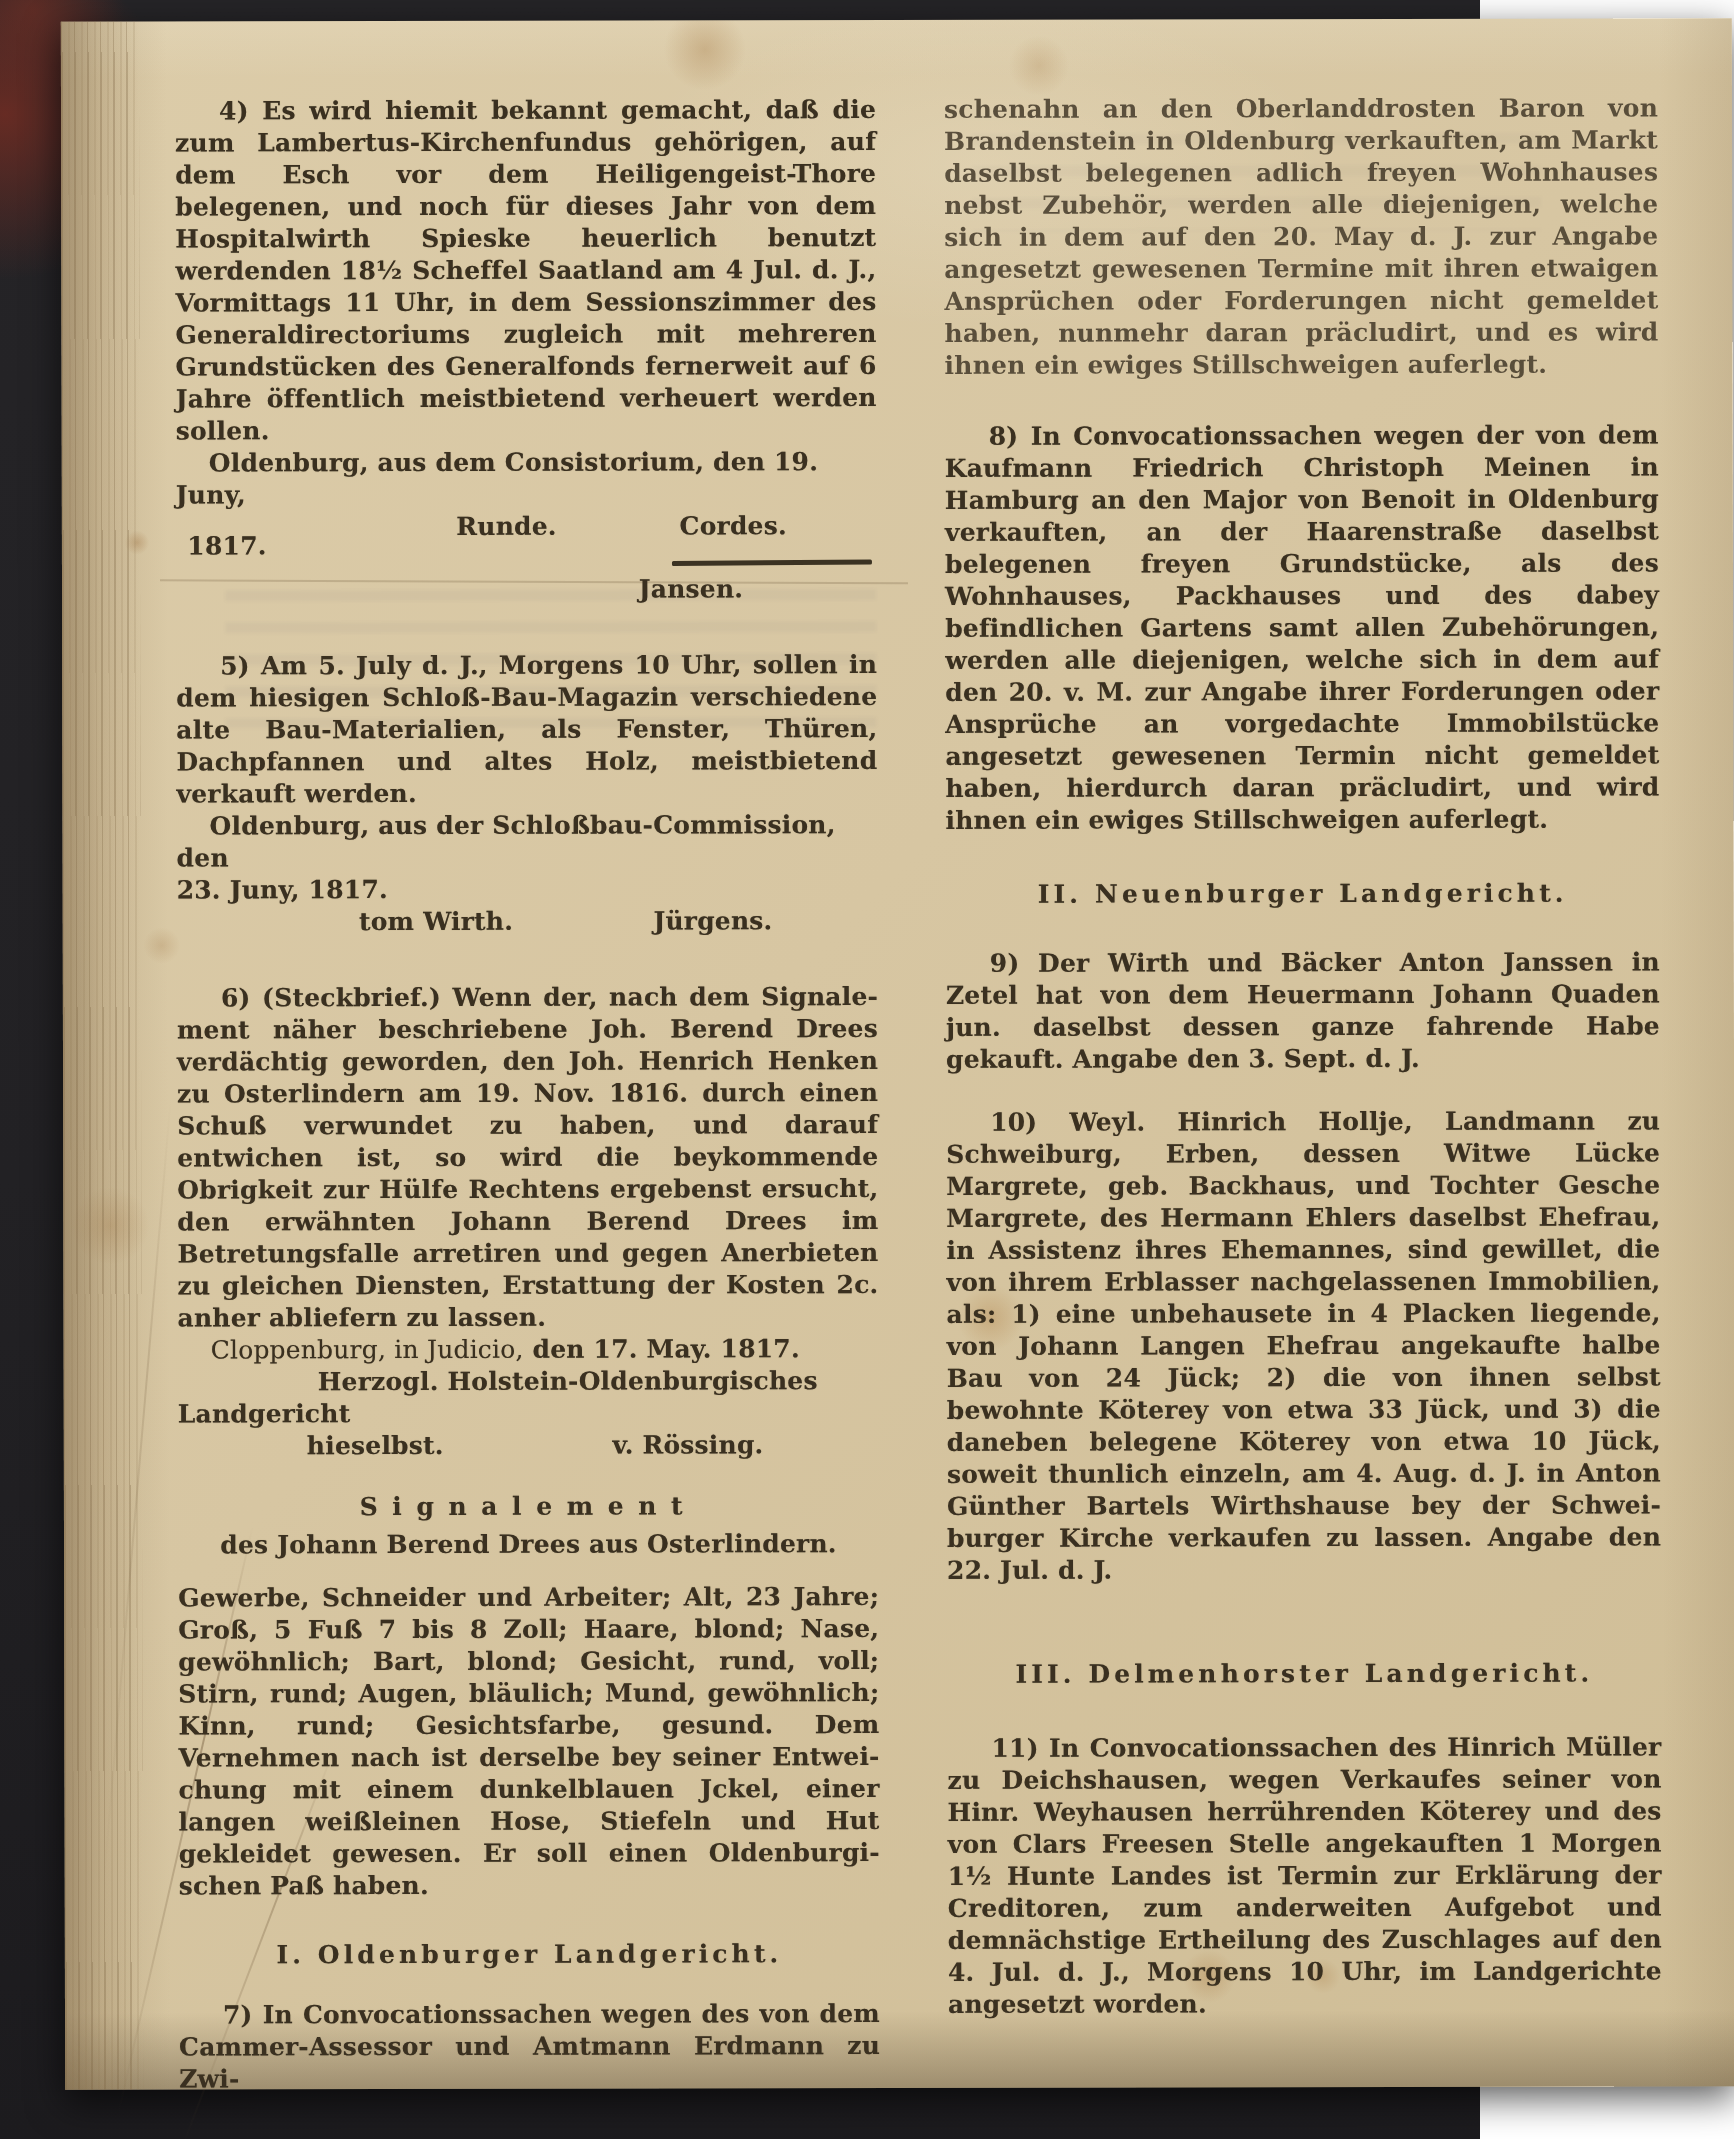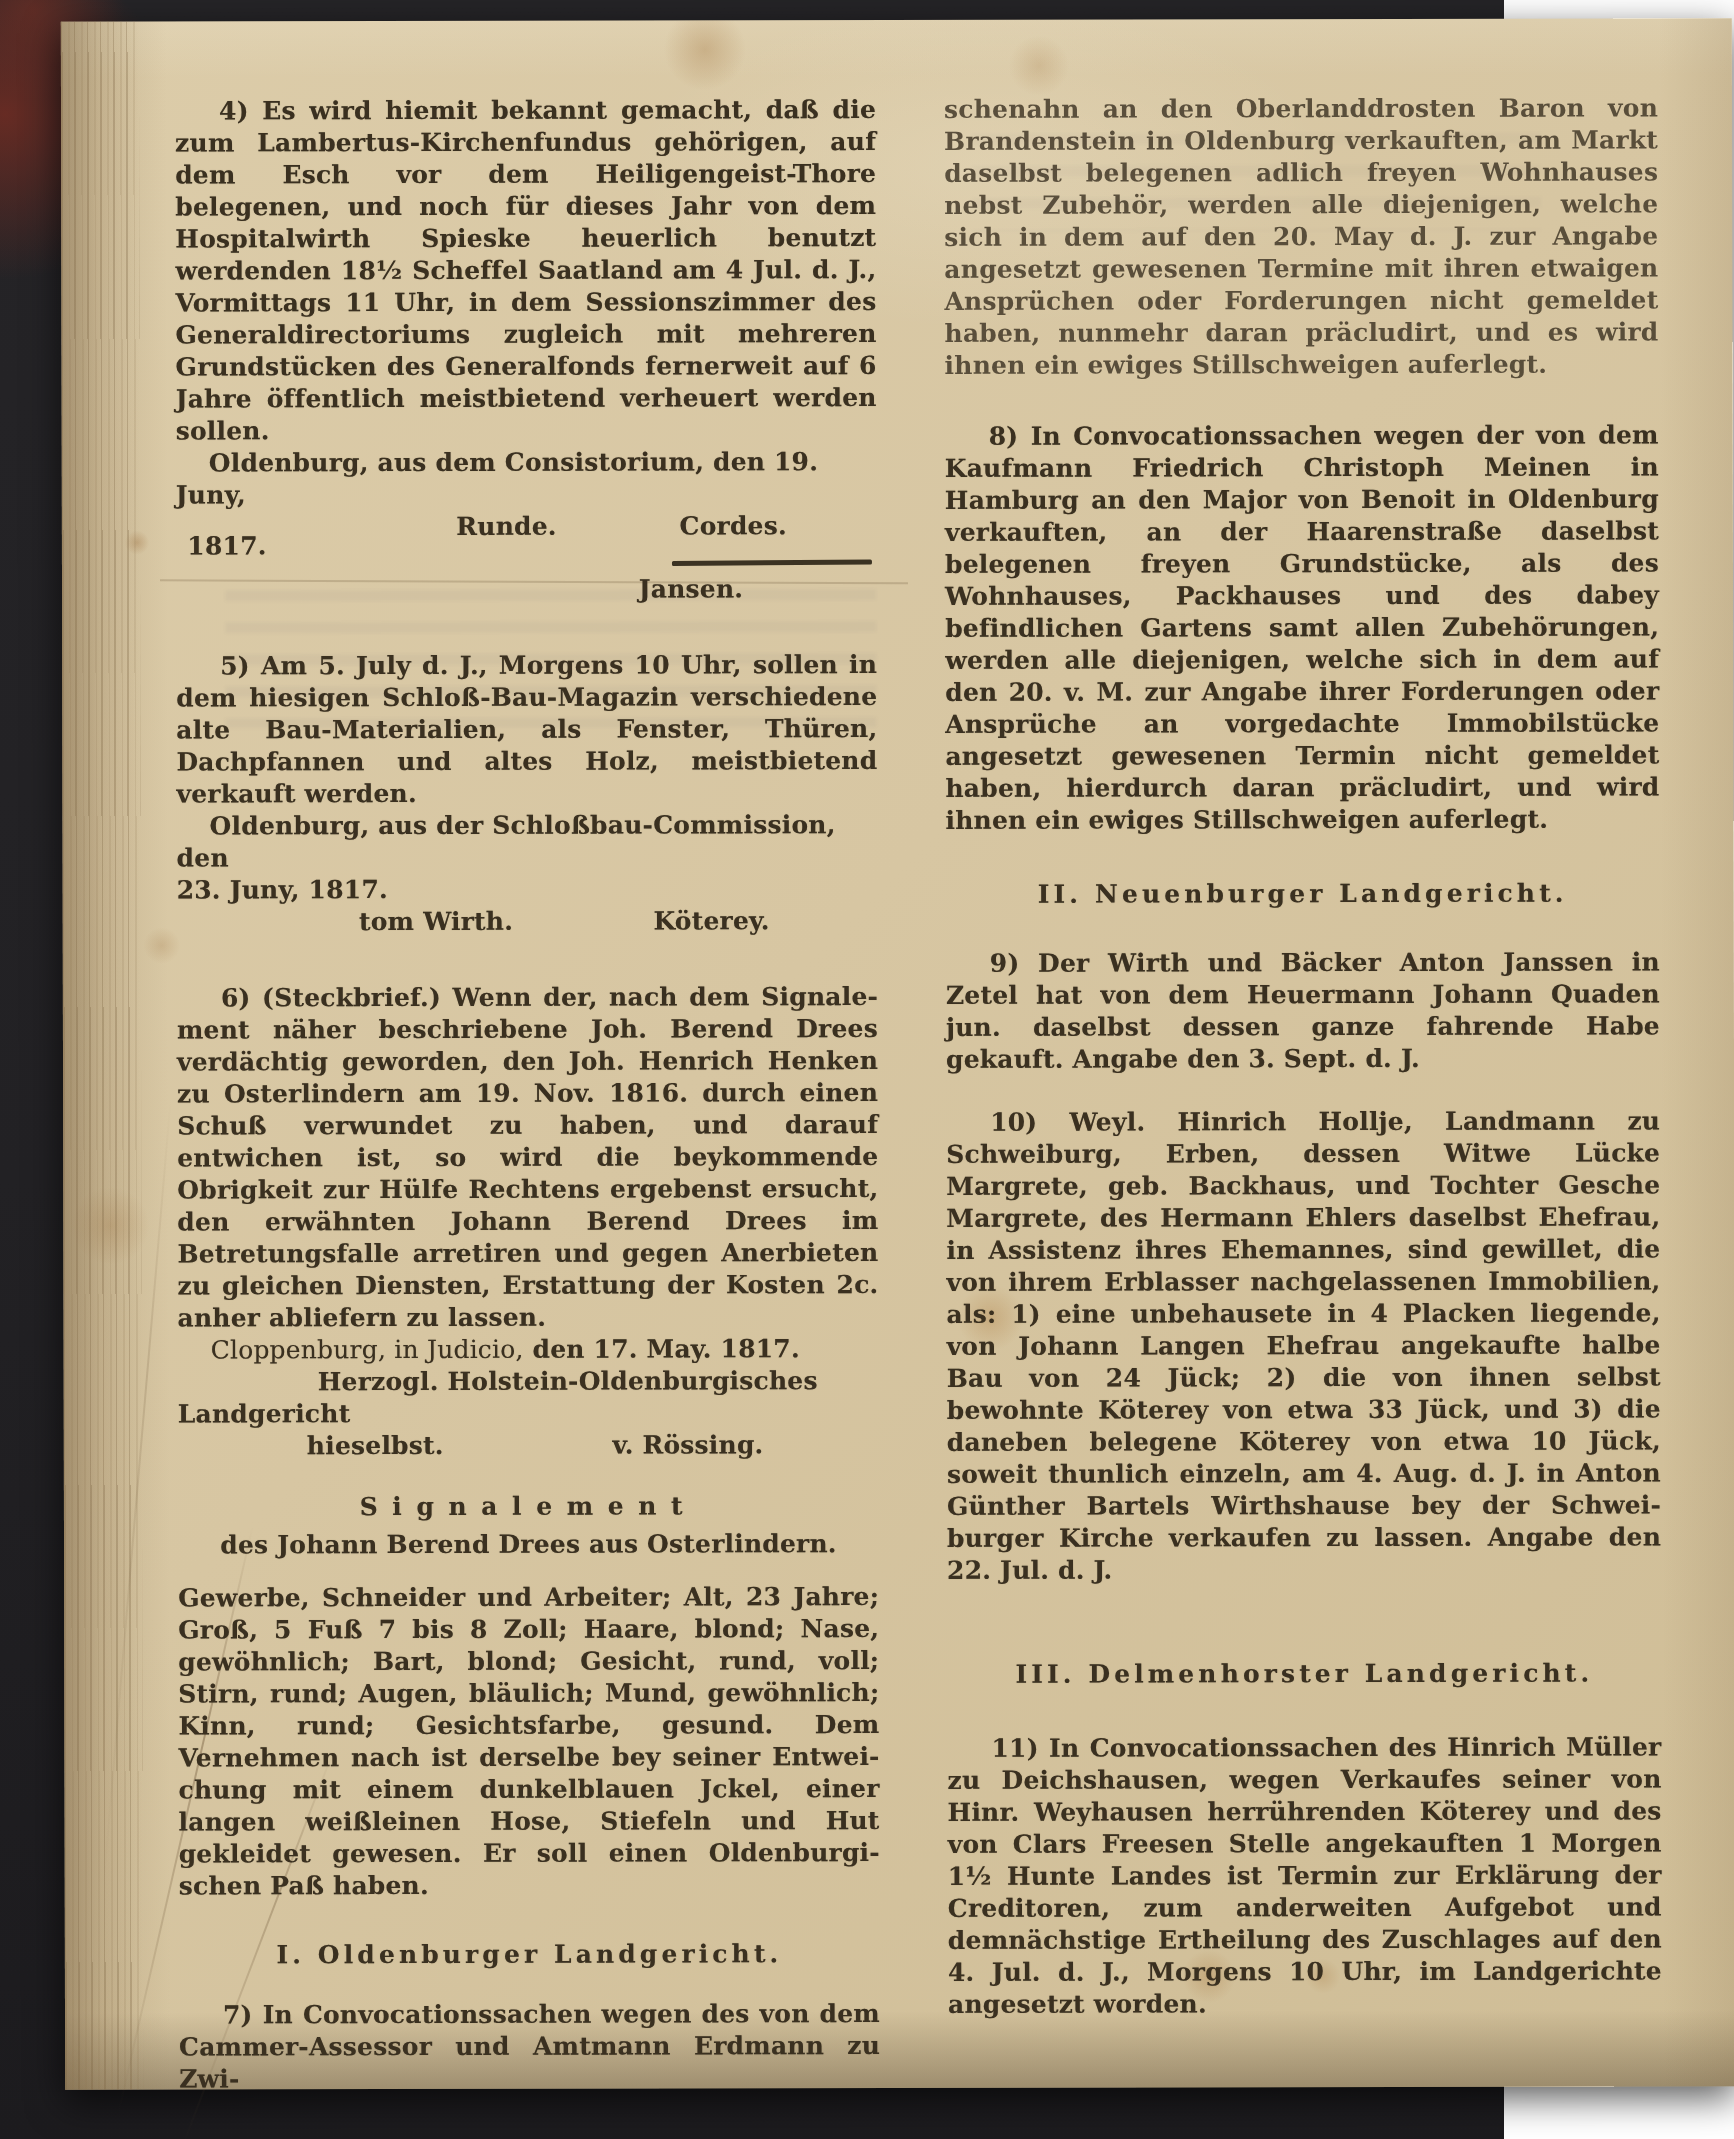--- a/index.html
+++ b/index.html
@@ -3,21 +3,21 @@
 <meta charset="utf-8">
 <style>
   html,body{margin:0;padding:0;}
   body{width:1735px;height:2140px;overflow:hidden;
        font-family:"DejaVu Serif","Liberation Serif",serif;}
 
   .stage{position:relative;width:1480px;height:2140px;
     background:
       radial-gradient(circle 244px at 4.9px 114px, rgba(128,46,34,.72), rgba(128,46,34,0) 68%),
       radial-gradient(circle 130px at 33px 8.1px, rgba(120,50,38,.55), rgba(120,50,38,0) 70%),
-      linear-gradient(180deg,#252427 0%,#222124 55%,#1c1b1e 100%); padding-left: 24px;}
+      linear-gradient(180deg,#252427 0%,#222124 55%,#1c1b1e 100%);}
 
   .paper{position:absolute;left:63px;top:19.5px;width:1671px;height:2068px;
     transform:rotate(-0.12deg);
     box-shadow:0 11.4px 37px rgba(0,0,0,.65);
     background:
       radial-gradient(circle 57px at 644px 29px,  rgba(158,110,55,.30), rgba(158,110,55,0) 72%),
       radial-gradient(circle 42px at 978px 46px, rgba(158,110,55,.20), rgba(158,110,55,0) 72%),
       radial-gradient(circle 16.3px at 75px 521px,  rgba(150,100,48,.32), rgba(150,100,48,0) 75%),
       radial-gradient(circle 46px at 927px 1298px,rgba(168,115,52,.30), rgba(168,115,52,0) 72%),
       radial-gradient(circle 37px at 1144px 1957px,rgba(160,108,48,.28), rgba(160,108,48,0) 72%),
@@ -113,21 +113,21 @@
       <div class="row jansen-row">
         <span class="pos-jansen">Jansen.</span>
       </div>
 
       <p class="para indent mt-p5">5) Am 5. July d. J., Morgens 10 Uhr, sollen in dem hiesigen Schloß-Bau-Magazin verschie­dene alte Bau-Materialien, als Fenster, Thüren, Dachpfannen und altes Holz, meist­bietend verkauft werden.</p>
 
       <p class="dl">Oldenburg, aus der Schloßbau-Commission, den</p>
       <p class="dl" style="text-indent:0;">23. Juny, 1817.</p>
       <div class="row">
         <span class="pos-tomhave">tom Wirth.</span>
-        <span class="pos-juergens">Köterey.</span>
+        <span class="pos-juergens">Jürgens.</span>
       </div>
 
       <p class="para indent mt-p6">6) (Steckbrief.) Wenn der, nach dem Signale­ment näher beschriebene Joh. Berend Drees verdäch­tig geworden, den Joh. Henrich Henken zu Oster­lindern am 19. Nov. 1816. durch einen Schuß verwundet zu haben, und darauf entwichen ist, so wird die beykommende Obrigkeit zur Hülfe Rechtens ergebenst ersucht, den erwähnten Johann Berend Drees im Betretungs­falle arretiren und gegen Anerbieten zu gleichen Diensten, Erstattung der Kosten 2c. anher abliefern zu lassen.</p>
 
       <p class="dl">
         <span class="antiqua">Cloppenburg, in Judicio,</span><span> den 17. May. 1817.</span>
       </p>
       <p class="dl-deep">Herzogl. Holstein-Oldenburgisches Landgericht</p>
       <div class="row">
         <span class="pos-hieselbst">hieselbst.</span>

